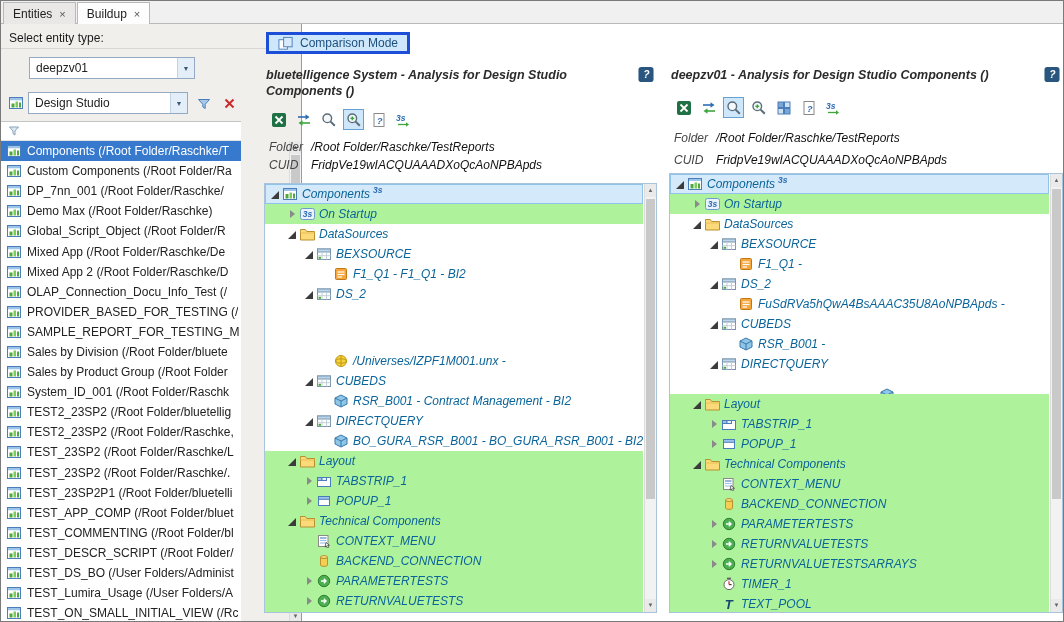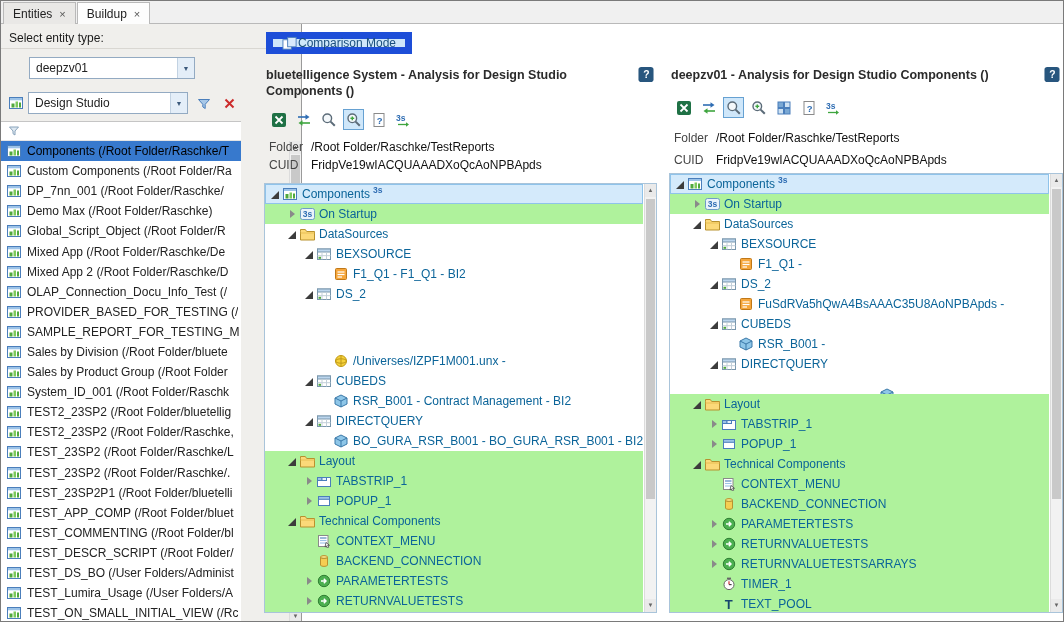--- a/index.html
+++ b/index.html
@@ -22,33 +22,33 @@
   #combo-system { left:28px; top:33px; width:166px; }
   #combo-type   { left:27px; top:68px; width:160px; }
   .lead-icon { position:absolute; left:7px; top:71px; }
   .tool-btn { position:absolute; top:69px; width:21px; height:21px; display:flex; align-items:center; justify-content:center; }
   #filter-btn { left:192px; }
   #clearfilter-btn { left:218px; }
   .filter-row { position:absolute; left:0; top:97px; width:240px; height:20px; background:#fff; border-top:1px solid #c5c5c5; border-bottom:1px solid #e4e4e4; display:flex; align-items:center; padding-left:5px; }
   #entity-list { position:absolute; left:0; top:117px; width:240px; height:482px; background:#fff; overflow:hidden; }
   .lrow { height:20.1px; display:flex; align-items:center; padding-left:5px; gap:5px; white-space:nowrap; overflow:hidden; }
   .lrow .ltext { overflow:hidden; }
-  .lrow.sel { background:#3779cd; color:#000000; }
+  .lrow.sel { background:#3779cd; color:#ffffff; }
 
   
   .vscroll { position:absolute; background:#f2f2f2; border-left:1px solid #dcdcdc; width:12px; }
   #side-scroll { right:0; top:117px; height:482px; }
   .sb-up, .sb-down { position:absolute; left:0; right:0; height:13px; font-size:6px; color:#666; text-align:center; line-height:13px; background:#eaeaea; }
   .sb-up { top:0; } .sb-down { bottom:0; }
   .sb-thumb { position:absolute; left:1px; right:1px; background:#c9c9c9; }
 
   
-  #comparison-btn { position:absolute; left:265px; top:31px; height:22px; display:inline-flex; align-items:center; padding:0 9px; background:#cfe7fa; border:7px solid #1d4ed8; font-size:12px; color:#1b4f7e; font-family:inherit; cursor:default; }
-
-  .panel { position:absolute; top:60px; }
+  #comparison-btn { position:absolute; left:265px; top:31px; height:22px; display:inline-flex; align-items:center; gap:6px; padding:0 9px; background:#cfe7fa; border:3px solid #1d4ed8; font-size:12px; color:#1b4f7e; font-family:inherit; cursor:default; }
+
+  .panel { position:absolute; top:60px;font-style:italic; }
   #panel-0 { left:263px; width:393px; height:556px; }
   #panel-1 { left:668px; width:394px; height:556px; }
   .panel-title { font-size:12.5px; font-weight:bold; color:#2b2b2b; line-height:1.3; margin:6px 32px 0 2px; }
   .help-btn { position:absolute; top:5px; right:3px; width:18px; height:18px; }
   .toolbar { position:absolute; left:4px; display:flex; gap:4px; }
   #panel-0 .toolbar { top:48px; }
   #panel-1 .toolbar { top:36px; }
   .tbtn { width:21px; height:21px; display:inline-flex; align-items:center; justify-content:center; border:1px solid transparent; }
   .tbtn.selected { background:#cfe7fa; border:1px solid #66a1d2; }
   .meta { position:absolute; left:5px; display:flex; white-space:nowrap; }

